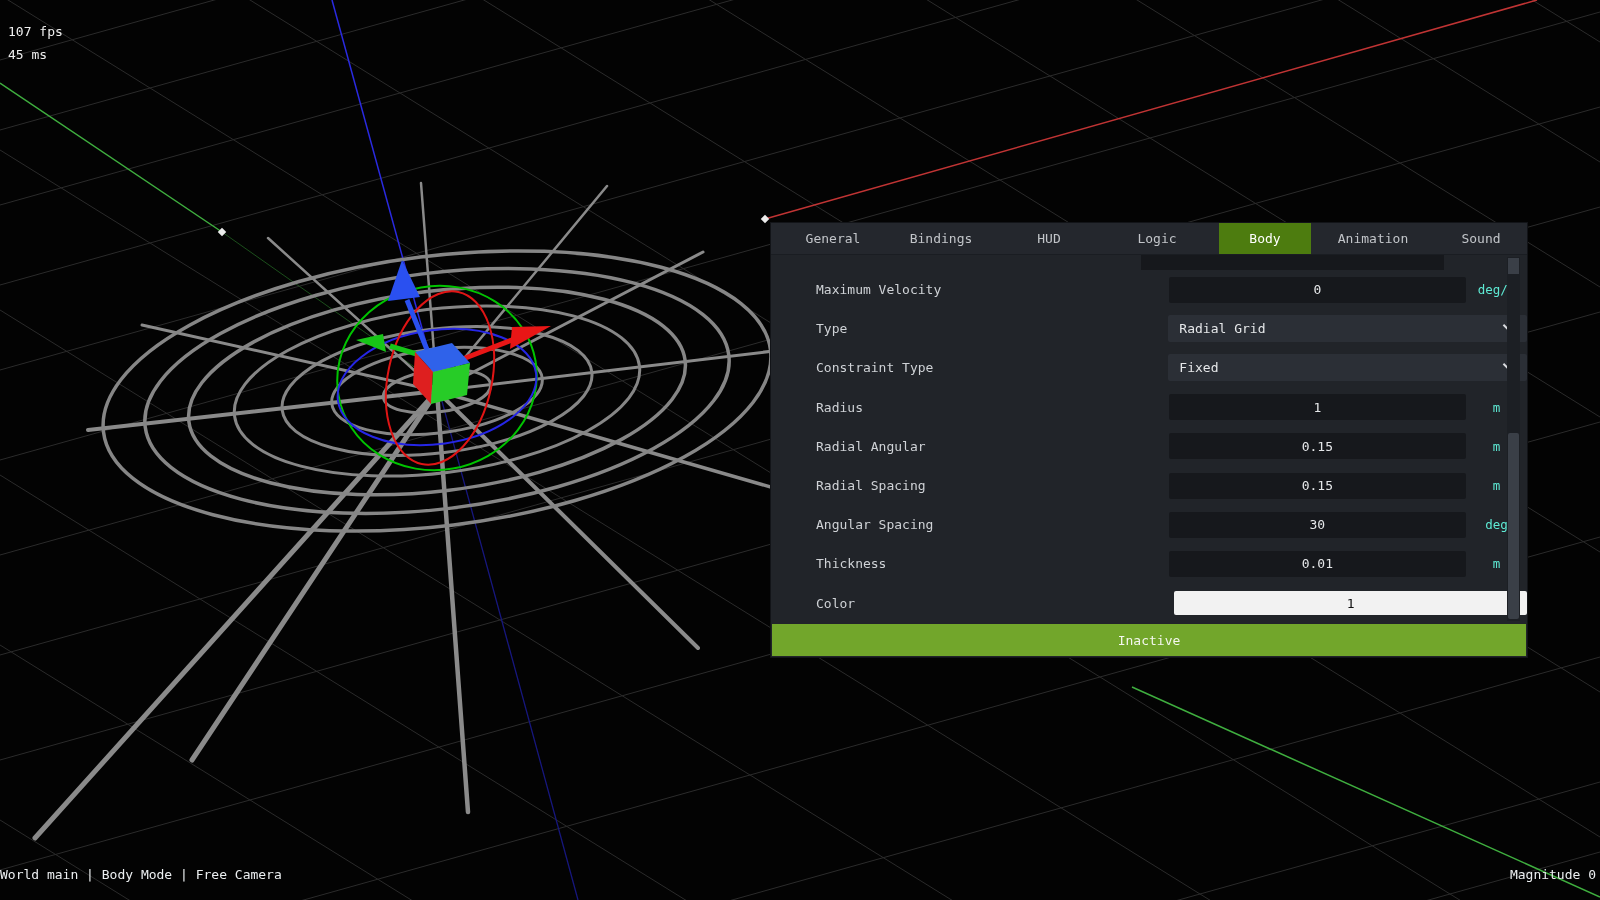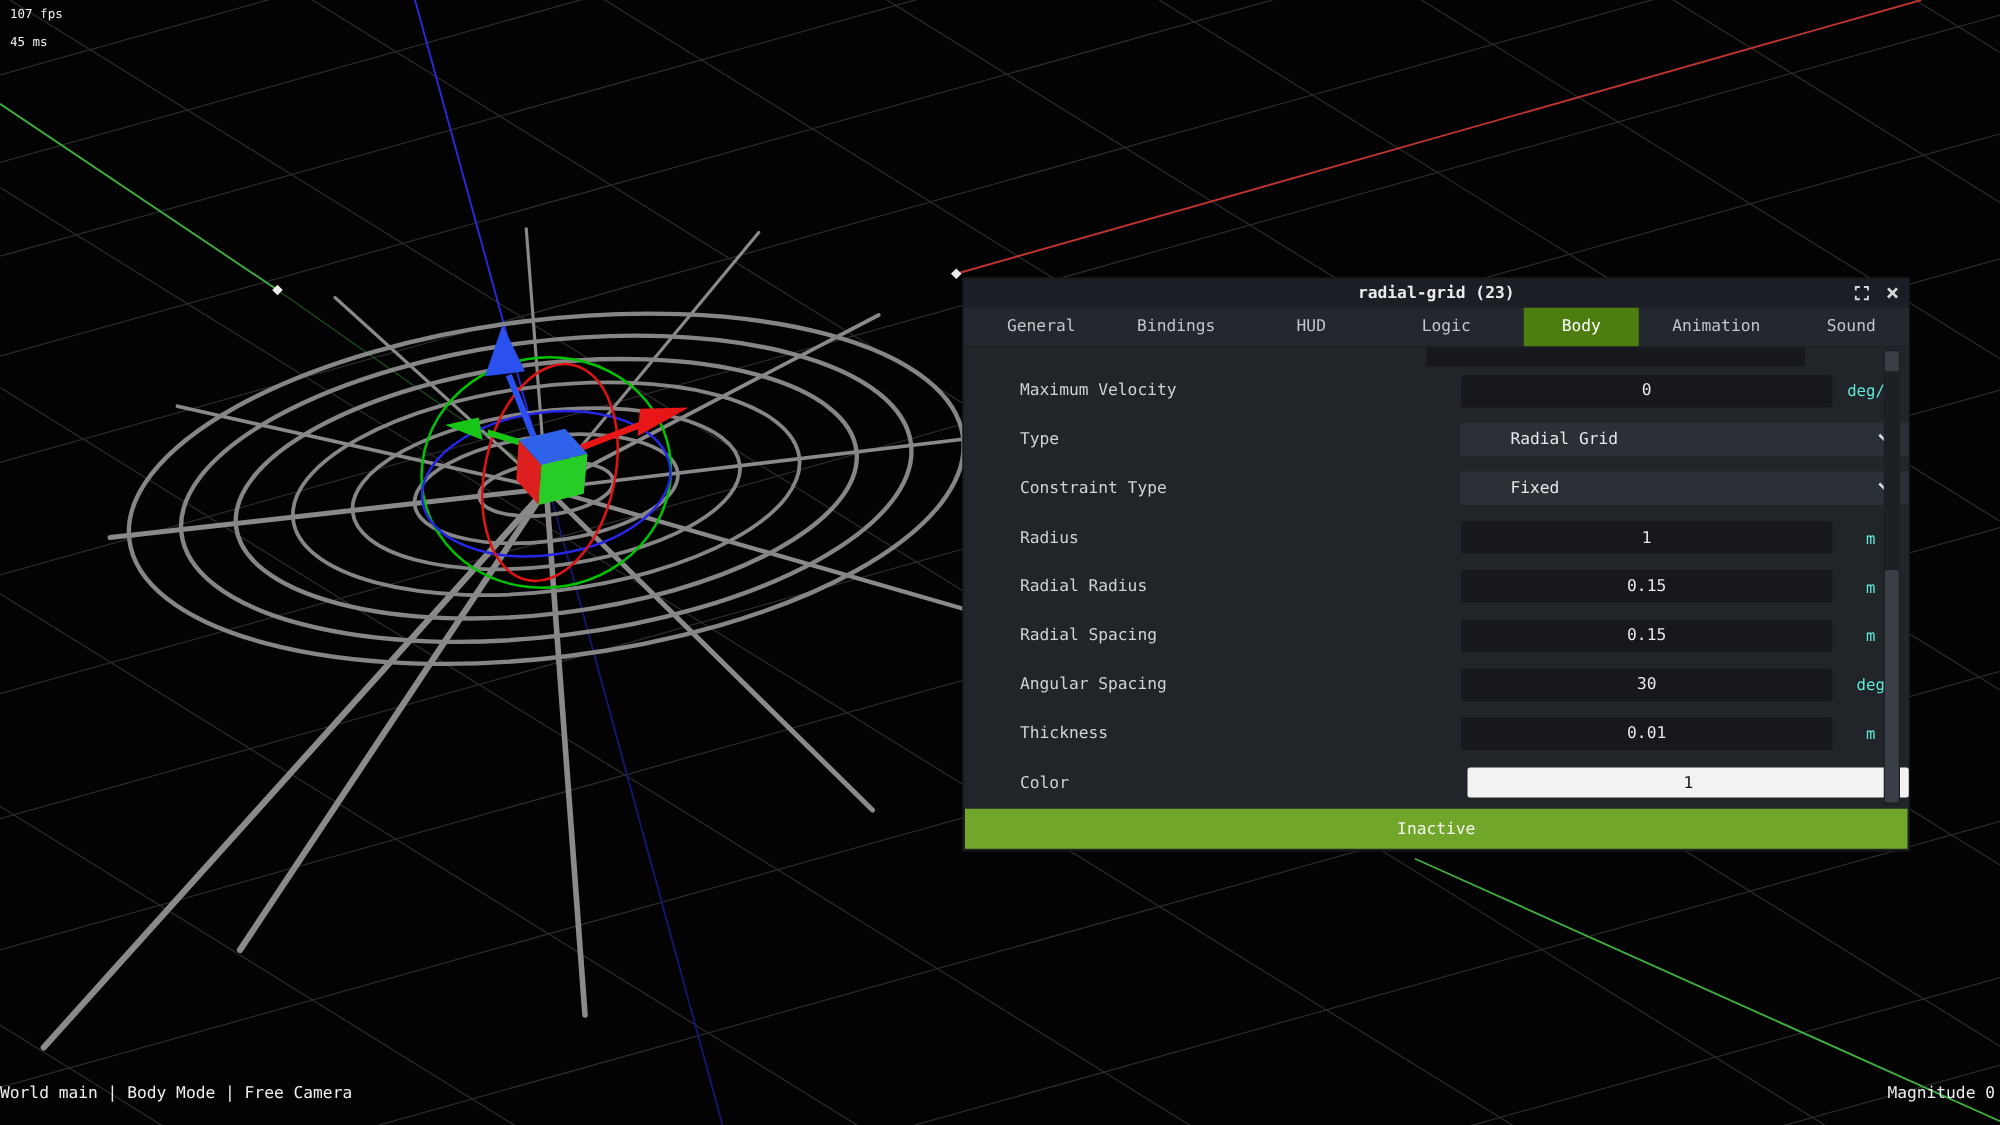--- a/index.html
+++ b/index.html
@@ -1,21 +1,21 @@
 <!DOCTYPE html>
 <html><head>
 <meta charset="utf-8">
 <style>
   html,body{margin:0;padding:0;background:#000;}
   .stage{position:relative;width:1600px;height:900px;background:#030303;overflow:hidden;
          font-family:"DejaVu Sans Mono",monospace;}
   svg.scene{position:absolute;left:0;top:0;}
 
   
-  .hud-fps{position:absolute;left:8px;top:0;color:#f0f0f0;font-size:10px;line-height:23px;}
+  .hud-fps{position:absolute;left:8px;top:20px;color:#f0f0f0;font-size:13px;line-height:23px;}
   .status-left{position:absolute;left:0;bottom:18px;color:#eceff1;font-size:13px;margin-top:16px;}
   .status-right{position:absolute;right:4px;bottom:18px;color:#eceff1;font-size:13px;}
 
   
   .panel{position:absolute;left:770px;top:222px;width:758px;background:#212429;
          border:1px solid #121418;box-sizing:border-box;font-size:13px;color:#d2d5d8;}
   .titlebar{height:23px;background:#1b1e24;display:flex;align-items:center;position:relative;}
   .title{flex:1;text-align:center;font-weight:bold;color:#e9ebed;font-size:13px;}
   .win-buttons{position:absolute;right:5px;top:0;height:100%;display:flex;align-items:center;gap:9px;}
   .iconbtn{display:flex;align-items:center;justify-content:center;width:16px;height:16px;cursor:pointer;}
@@ -29,21 +29,21 @@
   .content{position:relative;height:368px;background:#212429;}
   .partial{height:15px;display:flex;}
   .cut-input{margin-left:370px;width:303px;height:15px;background:#16181c;}
   .p-row{height:39.2px;display:flex;align-items:center;padding-left:34px;}
   .p-label{width:370px;padding-left:11px;box-sizing:border-box;color:#cfd2d6;}
   .num-input{width:303px;height:26px;background:#16181c;border-radius:2px;display:flex;
              align-items:center;justify-content:center;color:#e5e7e9;cursor:text;}
   .unit{width:62px;text-align:center;color:#5eead4;font-size:12.5px;}
   .dropdown{width:365px;height:27px;background:#2b2f36;border-radius:2px;display:flex;
             align-items:center;padding:0 11px;box-sizing:border-box;color:#e5e7e9;cursor:pointer;}
-  .dd-value{flex:1;margin-left:29px;}
+  .dd-value{flex:1;}
   .chev{width:9px;height:9px;border-right:2.5px solid #dadce0;border-bottom:2.5px solid #dadce0;
         transform:rotate(45deg);margin-top:-6px;}
   .color-input{margin-left:4px;width:357px;height:24px;background:#f2f2f2;border-radius:2px;
                display:flex;align-items:center;justify-content:center;color:#101010;cursor:text;}
 
   .scrollbar{position:absolute;top:2px;right:7px;width:13px;height:364px;background:#1c1f24;}
   .sb-thumb-top{position:absolute;top:1px;left:1px;width:11px;height:16px;background:#3a3f47;}
   .sb-thumb{position:absolute;top:176px;left:1px;width:11px;height:186px;background:#3a3f47;border-radius:2px;}
 
   .state-button{height:32px;margin:1px;background:#72a62b;color:#f4f7ef;display:flex;
@@ -150,31 +150,20 @@
   <div class="hud-fps">
     <div>107 fps</div>
     <div>45 ms</div>
   </div>
 
   <div class="status-left">World main | Body Mode | Free Camera</div>
   <div class="status-right">Magnitude 0</div>
 
   <div class="panel">
 
-    <div class="titlebar">
-      <div class="title">radial-grid (23)</div>
-      <div class="win-buttons">
-        <span class="iconbtn">
-          <svg width="13" height="13" viewBox="0 0 12 12" fill="none" stroke="#d0d3d7" stroke-width="1.4">
-            <path d="M1.5 4 V1.5 H4.5 M7.5 1.5 H10.5 V4 M10.5 8 V10.5 H7.5 M4.5 10.5 H1.5 V8"></path>
-          </svg>
-        </span>
-        <span class="iconbtn close-x">×</span>
-      </div>
-    </div>
 
     <div class="tabbar">
       <div class="tab">General</div>
       <div class="tab">Bindings</div>
       <div class="tab">HUD</div>
       <div class="tab">Logic</div>
       <div class="tab active">Body</div>
       <div class="tab">Animation</div>
       <div class="tab">Sound</div>
     </div>
@@ -207,21 +196,21 @@
         </div>
       </div>
 
       <div class="p-row">
         <div class="p-label">Radius</div>
         <div class="num-input">1</div>
         <div class="unit">m</div>
       </div>
 
       <div class="p-row">
-        <div class="p-label">Radial Radius</div>
+        <div class="p-label">Radial Angular</div>
         <div class="num-input">0.15</div>
         <div class="unit">m</div>
       </div>
 
       <div class="p-row">
         <div class="p-label">Radial Spacing</div>
         <div class="num-input">0.15</div>
         <div class="unit">m</div>
       </div>
 

